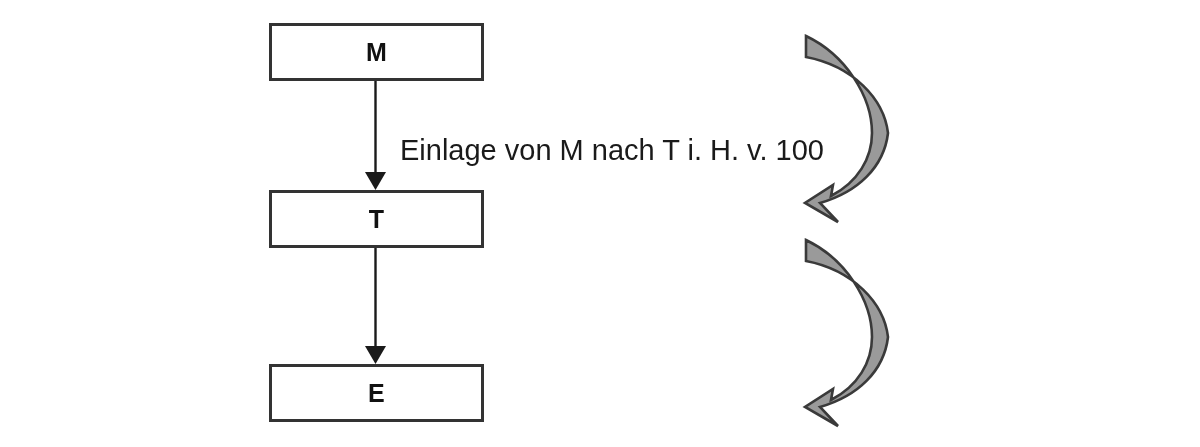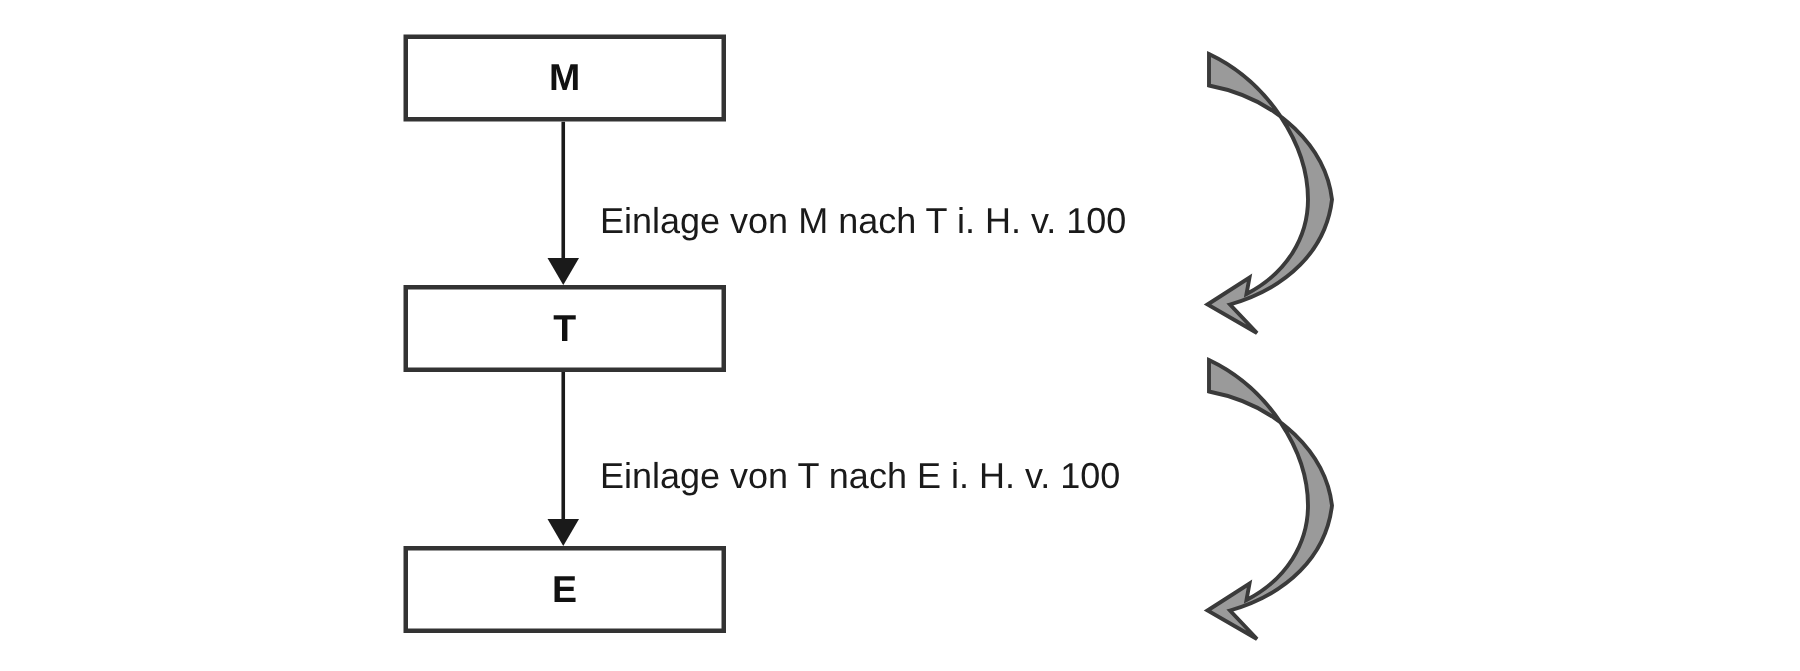--- a/index.html
+++ b/index.html
@@ -59,21 +59,21 @@
   .curved-arrow {
     fill: #9a9a9a;
     stroke: #3a3a3a;
     stroke-width: 2.6;
     stroke-linejoin: miter;
   }
 
   .edge-caption {
     position: absolute;
     font-family: "Liberation Sans", sans-serif;
-    font-size: 24px;
+    font-size: 29px;
     font-weight: normal;
     color: #1a1a1a;
     white-space: nowrap;
     line-height: 1;
   }
   #caption-m-t { left: 400px; top: 136px; }
   #caption-t-e { left: 400px; top: 306px; }
 </style>
 </head>
 <body>
@@ -126,15 +126,14 @@
   <div class="node-box" id="node-t">
     <span class="node-label">T</span>
   </div>
 
   <div class="node-box" id="node-e">
     <span class="node-label">E</span>
   </div>
 
   <div class="edge-caption" id="caption-m-t">Einlage von M nach T i. H. v. 100</div>
 
-  <div class="edge-caption" id="caption-t-e">Einlage von T nach E i. H. v. 100</div>
 
 </div>
 
 </body></html>

